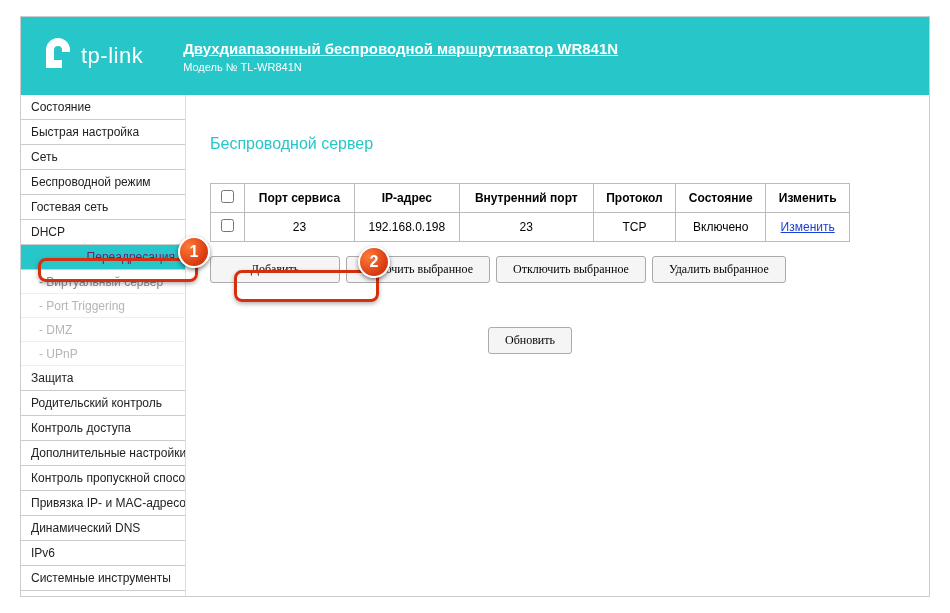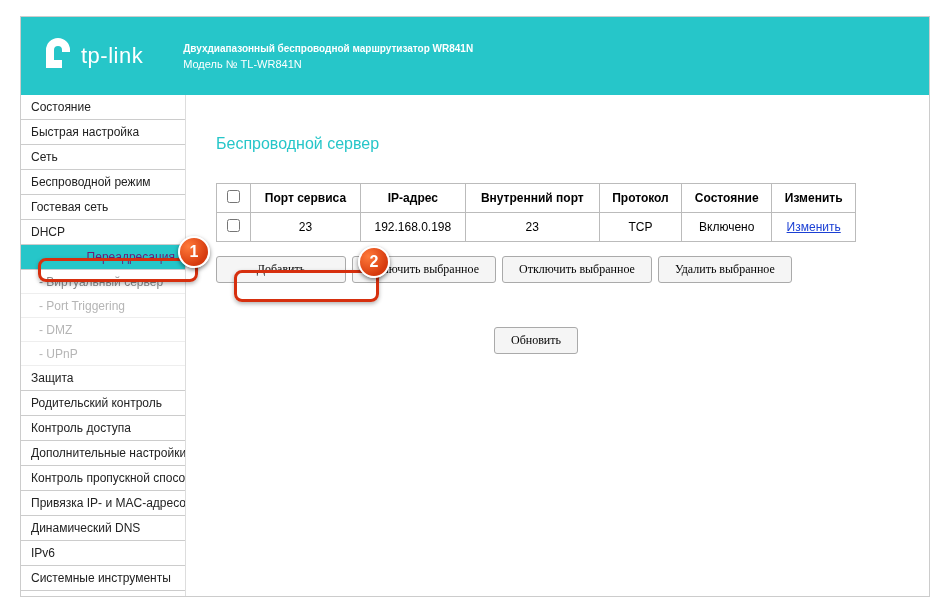--- a/index.html
+++ b/index.html
@@ -29,23 +29,23 @@
   display: flex;
   align-items: center;
   gap: 6px;
   color: #fff;
 }
 .logo-text {
   font-size: 22px;
   letter-spacing: 0.5px;
 }
 .header-titles { color: #fff; }
-.header-title { font-size: 10px; font-weight: bold; }
+.header-title { font-size: 15px; font-weight: bold; text-decoration: underline; }
 .header-sub { font-size: 11px; margin-top: 4px; }
-.body { display: flex; height: calc(100% - 78px); gap: 6px; }
+.body { display: flex; height: calc(100% - 78px); }
 .sidebar {
   width: 165px;
   background: #fff;
   border-right: 1px solid #ddd;
   overflow: hidden;
 }
 .menu-item {
   padding: 5px 10px;
   border-bottom: 1px solid #ccc;
   font-size: 12px;

